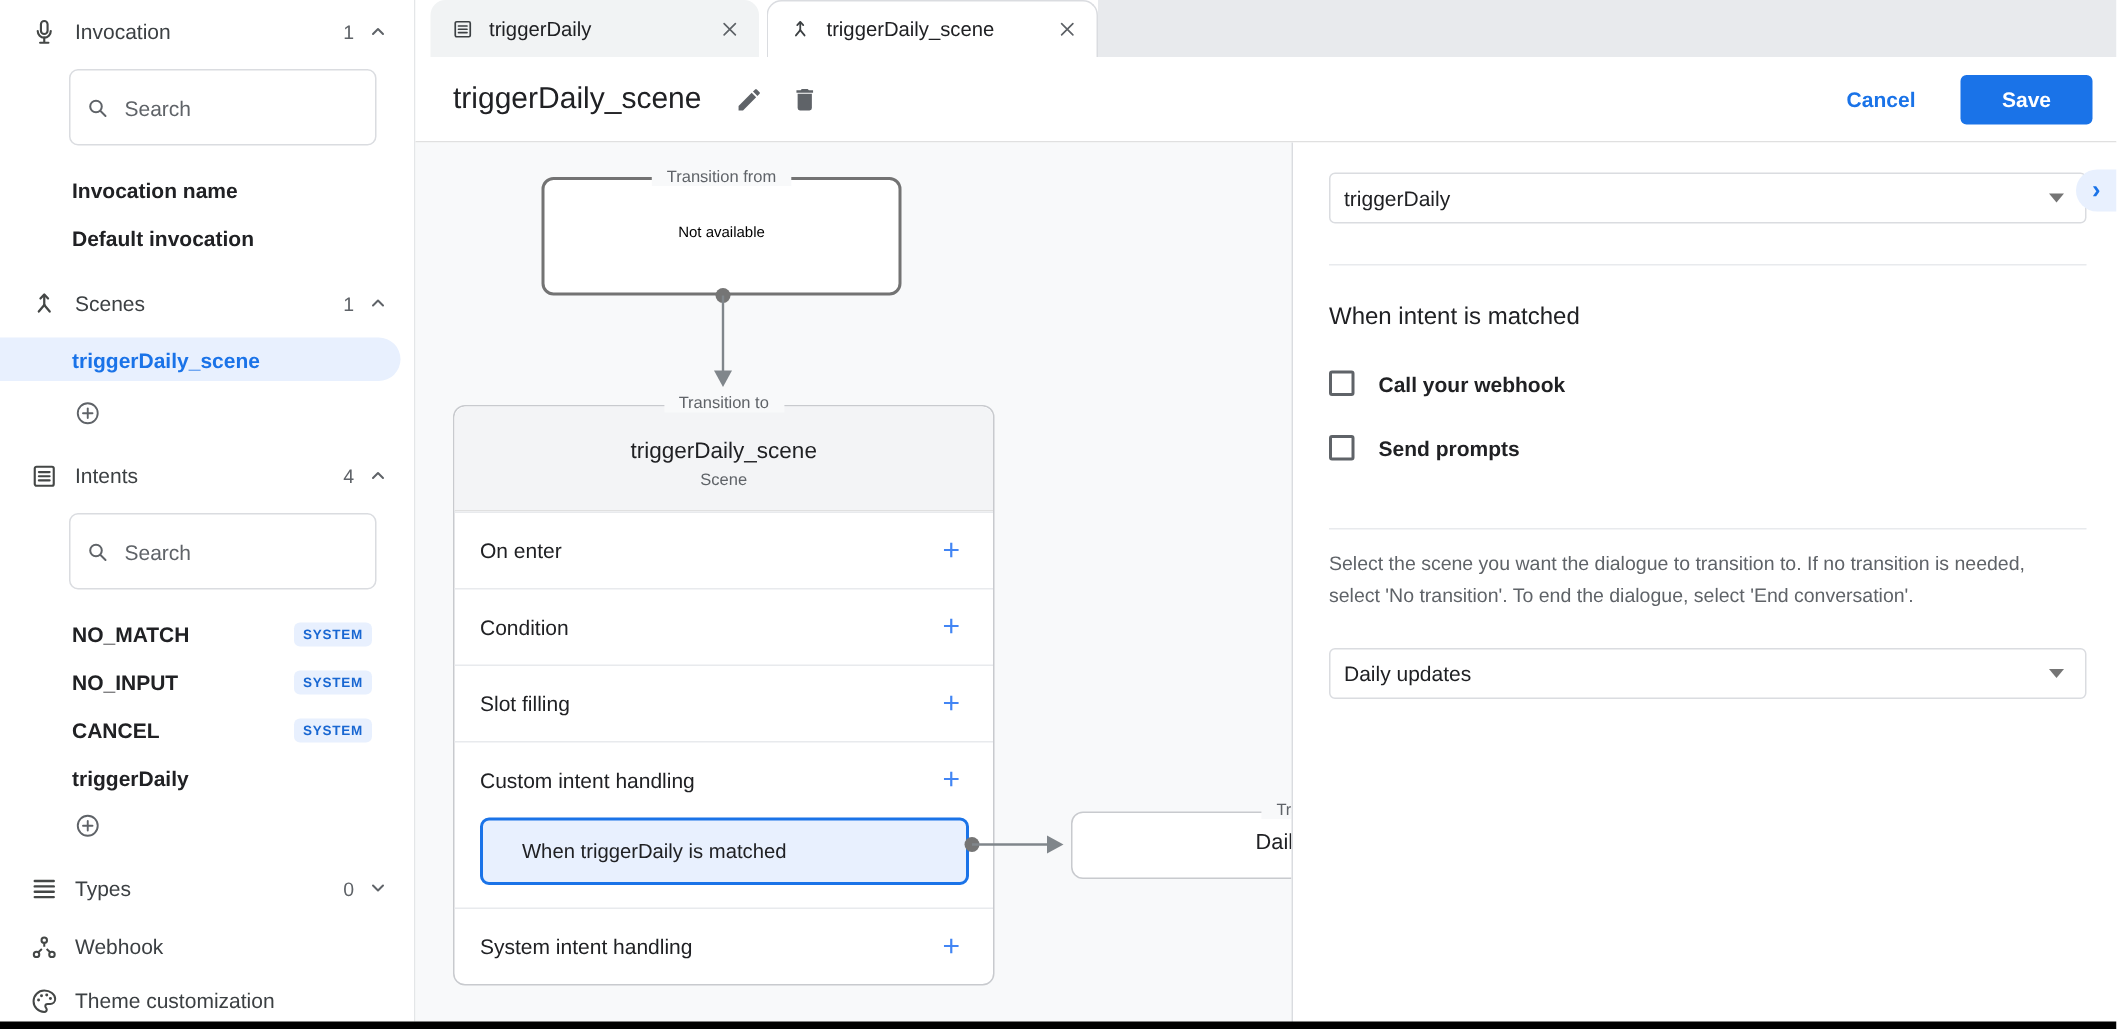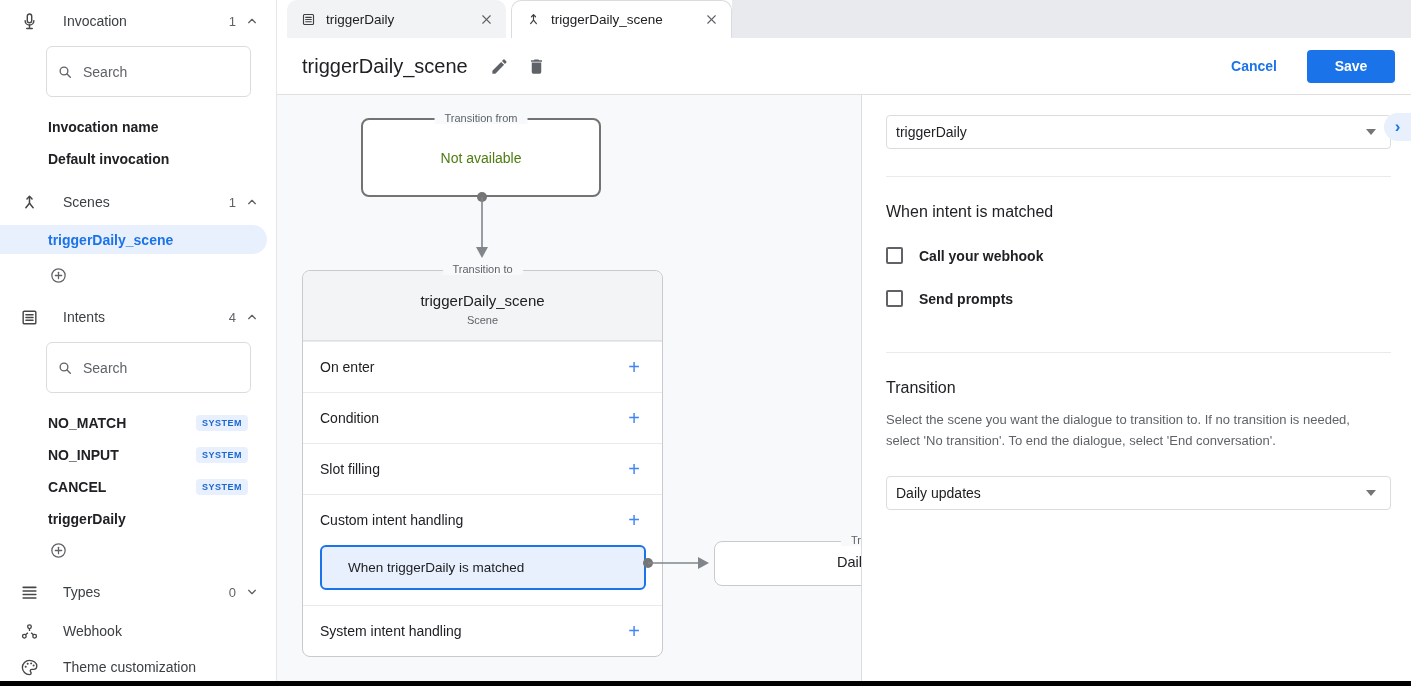--- a/index.html
+++ b/index.html
@@ -5,21 +5,21 @@
   * { margin:0; padding:0; box-sizing:border-box; }
   html,body { width:1411px; height:686px; overflow:hidden; background:#fff;
     font-family:"Liberation Sans", sans-serif; color:#202124; }
   .app { position:relative; width:1411px; height:686px; background:#fff; }
 
   
   .sidebar { position:absolute; left:0; top:0; width:277px; height:681px;
     background:#fff; border-right:1px solid #e4e6e8; overflow:hidden; }
   .side-row { display:flex; align-items:center; height:34px; padding:0 16px 0 20px; cursor:pointer; }
   .side-row .sicon { width:19px; height:19px; flex:0 0 19px; color:#444746; }
-  .side-row .slabel { margin-left:24px; font-size:14px; color:#3c4043; }
+  .side-row .slabel { margin-left:11px; font-size:14px; color:#3c4043; }
   .side-row .scount { margin-left:auto; font-size:13px; color:#5f6368; }
   .side-row .schev { width:16px; height:16px; margin-left:8px; color:#5f6368; }
   .search-box { display:flex; align-items:center; margin:8px 25px 14px 46px; height:51px;
     border:1px solid #dadce0; border-radius:6px; padding:0 10px; background:#fff; }
   .search-box .sicon { width:16px; height:16px; color:#5f6368; flex:0 0 16px; }
   .search-box input { border:none; outline:none; margin-left:10px; width:150px;
     font-size:14px; color:#202124; font-family:inherit; background:transparent; }
   .search-box input::placeholder { color:#5f6368; }
   .side-item { display:flex; align-items:center; height:32px; padding:0 28px 0 48px;
     font-size:14px; font-weight:bold; color:#202124; cursor:pointer; }
@@ -57,21 +57,21 @@
 
   
   .content { position:absolute; top:95px; left:0; right:0; bottom:0; }
   .canvas { position:absolute; left:0; top:0; width:584px; height:591px;
     background:#f8f9fa; overflow:hidden; }
 
   .legend { position:absolute; top:-8px; left:50%; transform:translateX(-50%);
     background:#f8f9fa; padding:0 10px; font-size:11px; color:#5f6368; white-space:nowrap; }
   .from-box { position:absolute; left:84px; top:23px; width:240px; height:79px;
     background:#fff; border:2px solid #737373; border-radius:8px; }
-  .from-box .fval { position:absolute; top:30px; width:100%; text-align:center; font-size:14px; color:#4d7c0f; }
+  .from-box .fval { position:absolute; top:30px; width:100%; text-align:center; font-size:10px; color:#000000; }
 
   .arrow-svg { position:absolute; pointer-events:none; }
 
   .scene-card { position:absolute; left:25px; top:175px; width:361px;
     background:#fff; border:1px solid #c8cace; border-radius:8px; }
   .card-head { background:#f3f4f6; border-radius:8px 8px 0 0; border-bottom:1px solid #e0e0e0;
     height:70px; text-align:center; padding-top:21px; cursor:pointer; }
   .card-head .ctitle { font-size:15px; color:#202124; }
   .card-head .csub { font-size:11px; color:#5f6368; margin-top:5px; }
   .card-row { display:flex; align-items:center; height:51px; padding:0 22px 0 17px;
@@ -457,21 +457,20 @@
             <span class="cb-box"></span>
             <span class="cb-label">Call your webhook</span>
           </div>
           <div class="cb-row">
             <span class="cb-box"></span>
             <span class="cb-label">Send prompts</span>
           </div>
 
           <div class="pdivider d2"></div>
 
-          <h3 class="ph2">Transition</h3>
           <div class="pdesc">Select the scene you want the dialogue to transition to. If no transition is needed, select 'No transition'. To end the dialogue, select 'End conversation'.</div>
           <div class="pselect sel-trans">
             <span>Daily updates</span>
             <span class="caret"></span>
           </div>
         </div>
       </div>
 
     </div>
   </div>

